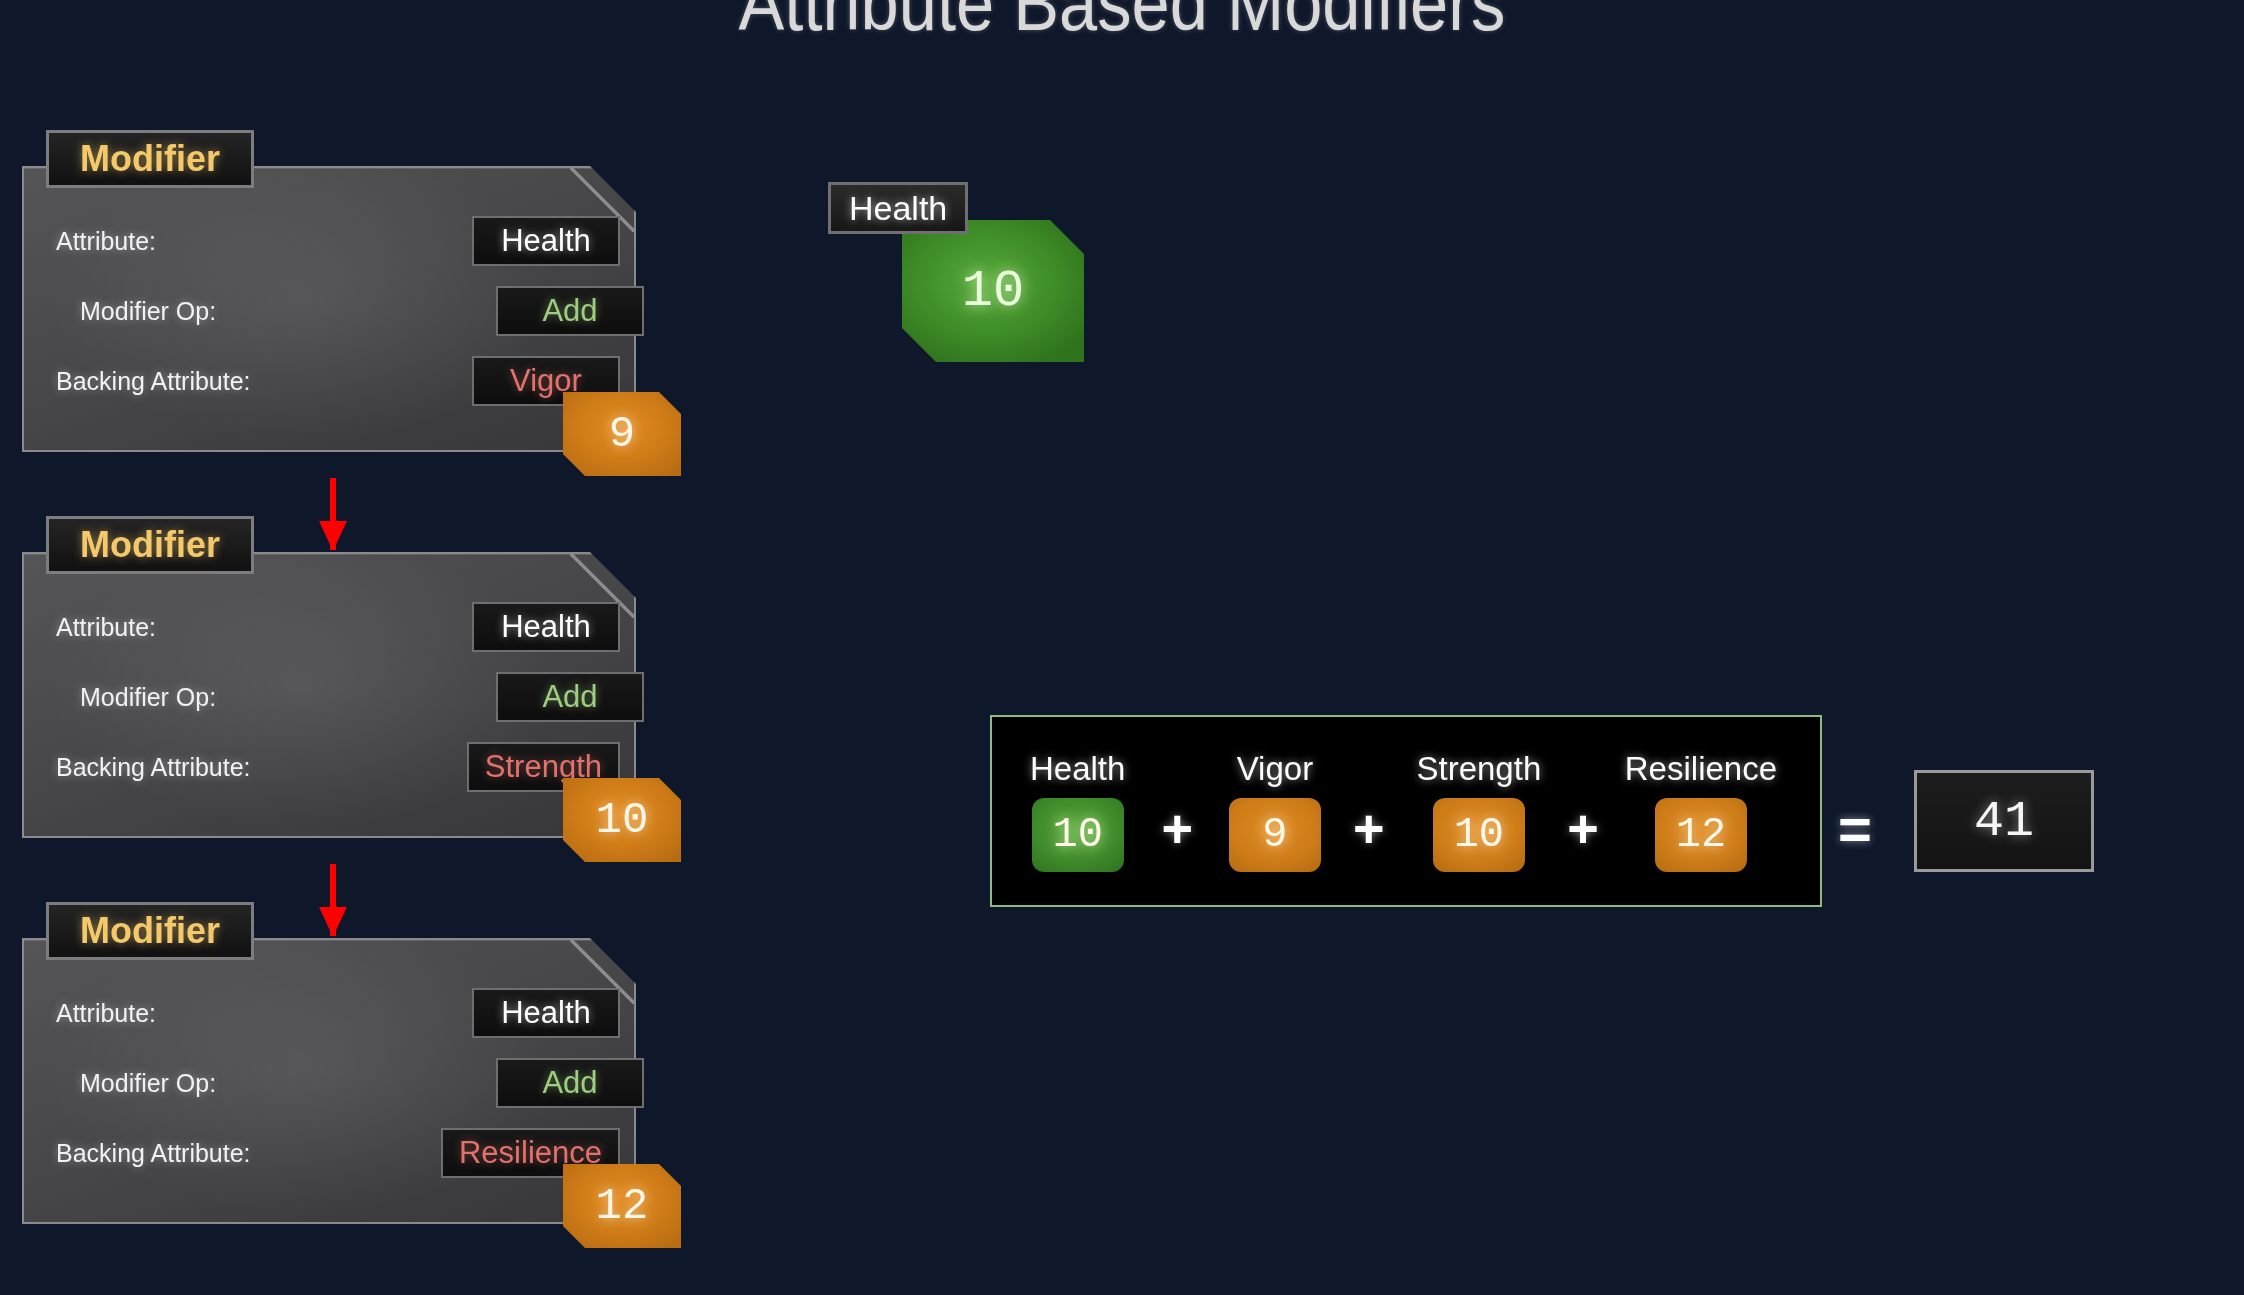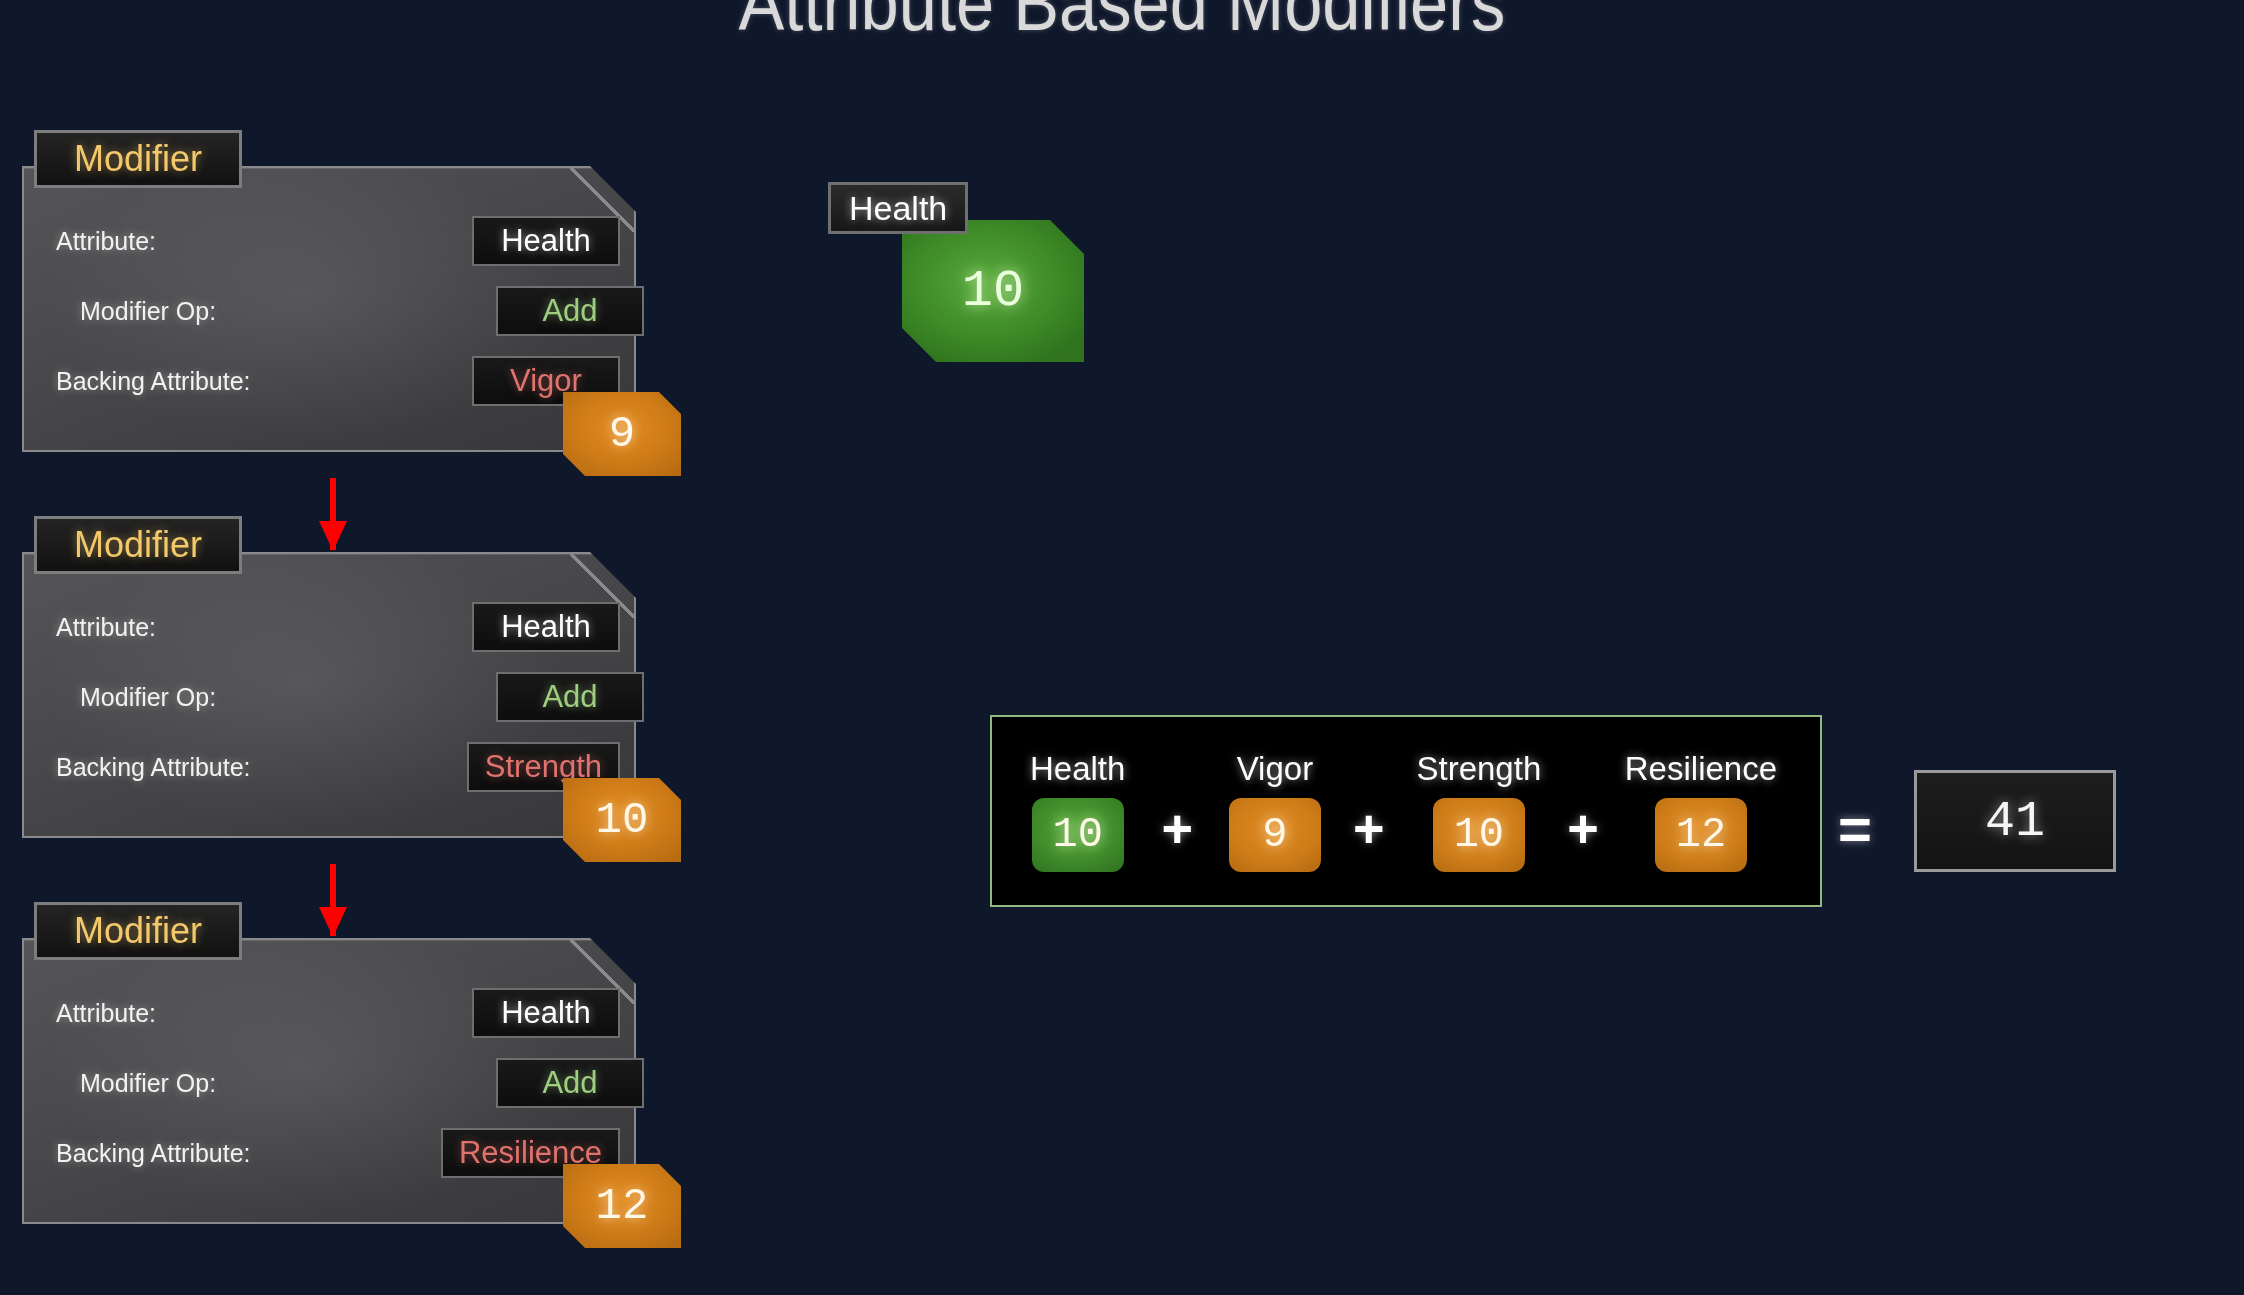--- a/index.html
+++ b/index.html
@@ -37,31 +37,32 @@
   }
   .card-body::after{
     content:""; position:absolute; right:-2px; top:-2px;
     width:66px; height:66px;
     background:linear-gradient(225deg, transparent 0 49%, #8a8a8d 49% 53%, transparent 53%);
     pointer-events:none;
   }
 
   
   .card-tab {
-    position:absolute; left:12px; top:0;
+    position:absolute; left:24px; top:0;
     min-width:208px; height:58px;
     display:flex; align-items:center; justify-content:center;
     padding:0 18px;
     background:linear-gradient(180deg,#242424,#111);
     border:3px solid #7d7d80;
     color:#f3c96b;
     font-size:36px;
     font-family:"Liberation Sans Narrow","Liberation Sans",sans-serif;
     text-shadow:0 0 10px rgba(243,201,107,.55);
     z-index:4;
+    font-weight:bold;
   }
 
   
   .rows { position:absolute; left:0; top:36px; width:614px; height:286px; z-index:3; }
   .row {
     position:absolute; left:0; width:614px; height:54px;
     display:flex; align-items:center;
   }
   .row:nth-child(1){ top:48px; }
   .row:nth-child(2){ top:118px;margin-left:24px; }
@@ -298,15 +299,15 @@
     <span class="eq-op" style="margin-left:26px;">+</span>
 
     <div class="eq-term" style="margin-left:26px;">
       <span class="eq-term-label">Resilience</span>
       <span class="eq-chip chip-orange">12</span>
     </div>
   </div>
 
   <span id="equals-sign" style="left:1838px; top:795px;">=</span>
 
-  <div id="result-box" style="left:1914px; top:770px; width:202px; height:102px;">41</div>
+  <div id="result-box" style="left:1914px; top:770px; width:180px; height:102px;">41</div>
 
 </div>
 
 </body></html>

